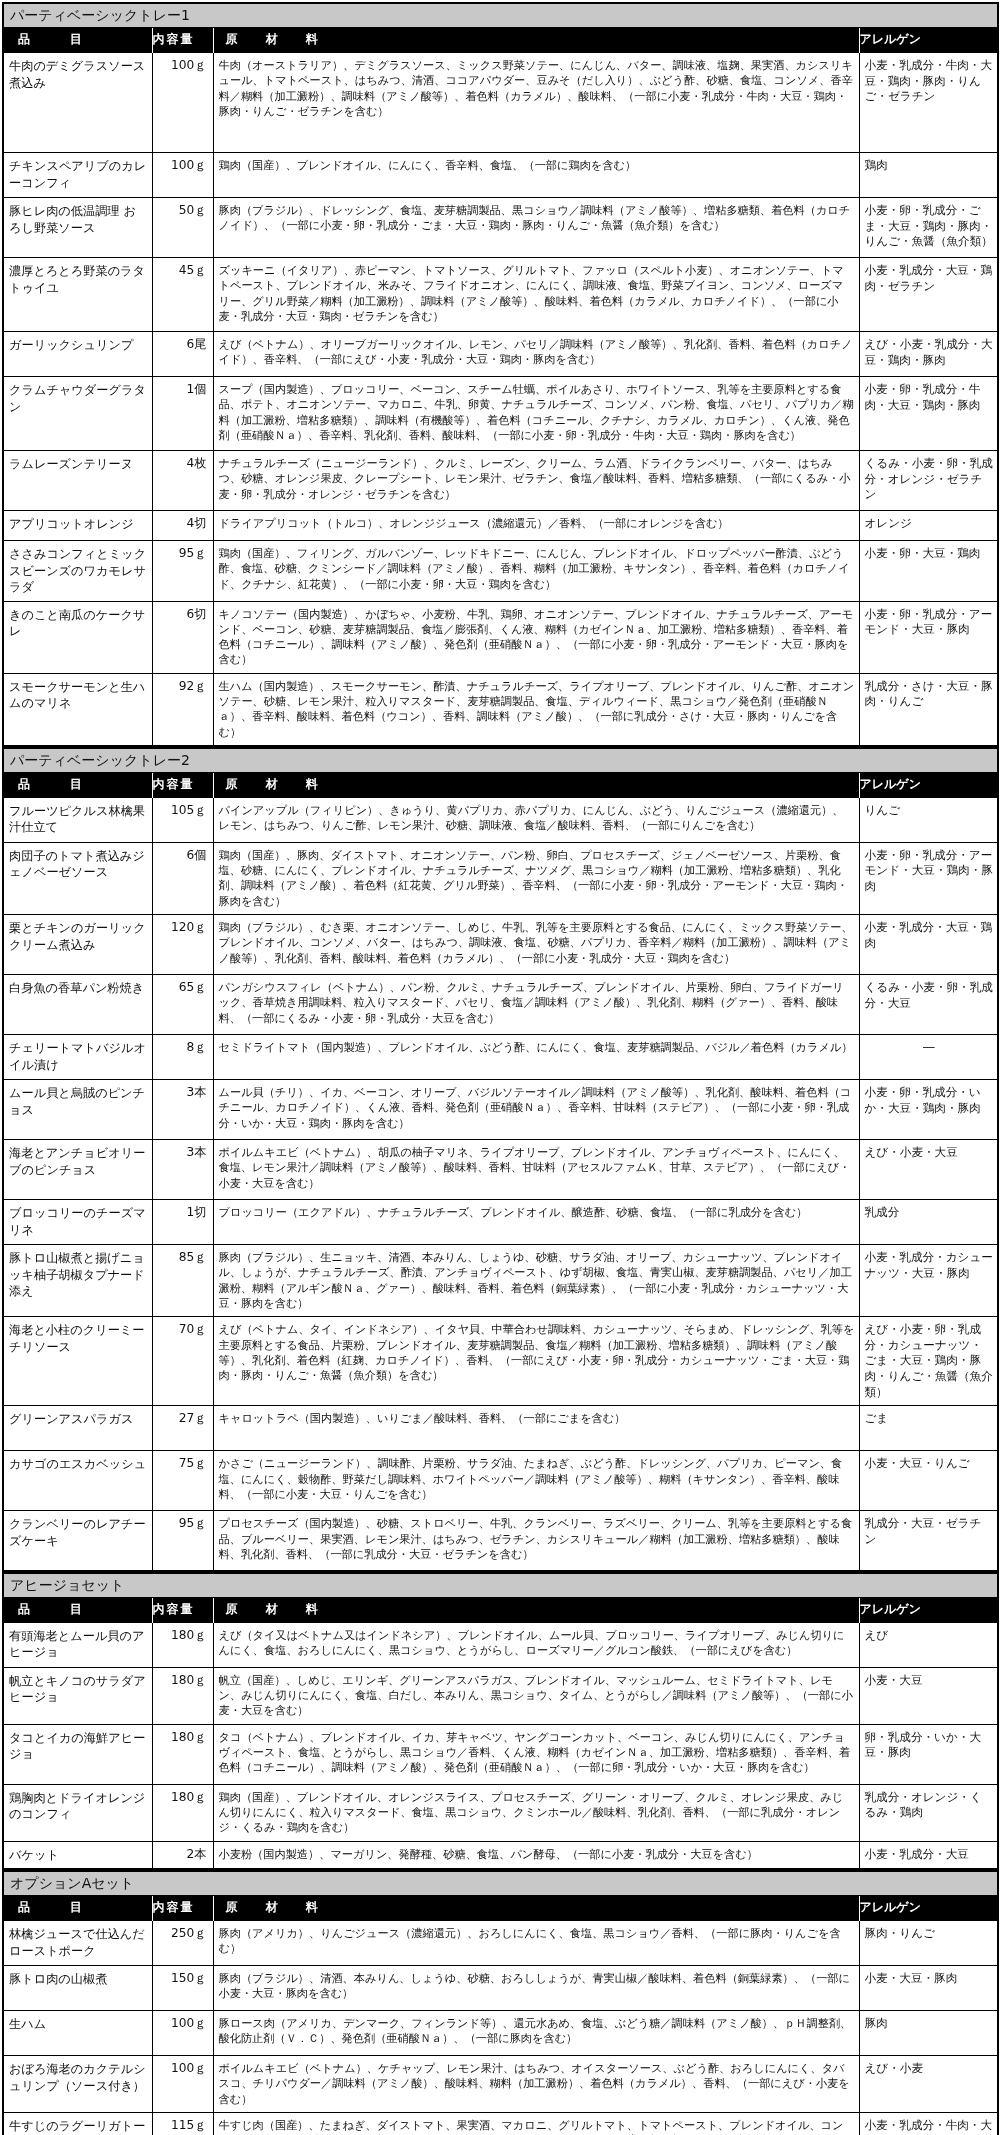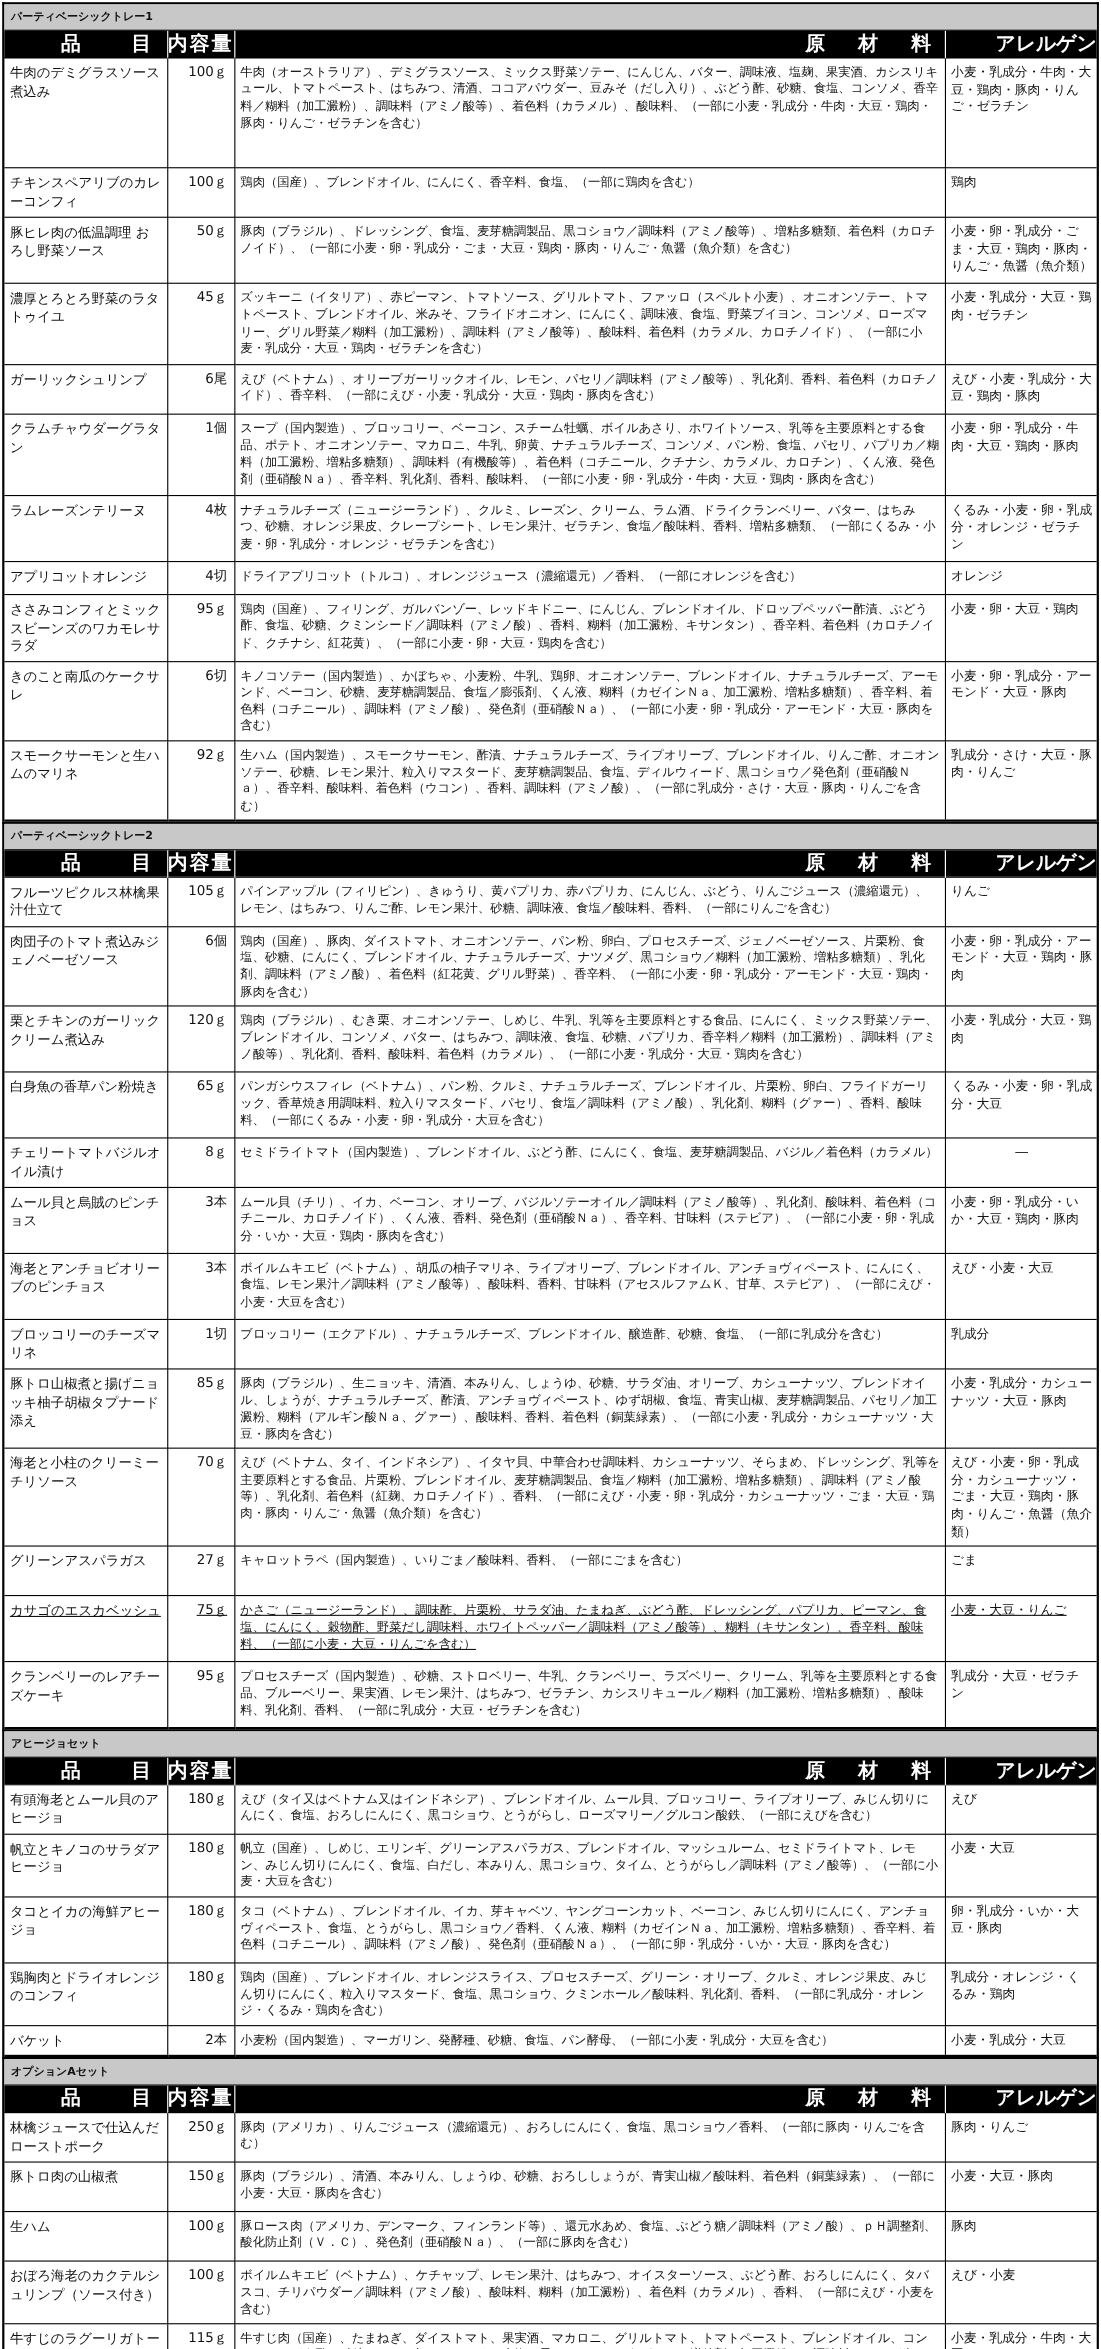--- a/index.html
+++ b/index.html
@@ -11,36 +11,35 @@
     line-height: 15.2px;
   }
   .sheet { width: 997px; padding: 2px 2px 0 2px; }
   .section { border: 2px solid #000; border-bottom: none; }
   .section + .section { margin-top: 0; }
   .section-title {
     background: #c8c8c8;
     height: 23px;
     line-height: 23px;
     padding-left: 6px;
-    font-size: 10px;
+    font-size: 14px;
     border-bottom: 1px solid #000;
-    font-weight: bold;
   }
   table { width: 100%; border-collapse: collapse; table-layout: fixed; }
   col.c-name { width: 148px; }
   col.c-qty { width: 61px; }
   col.c-ing { width: auto; }
   col.c-all { width: 138px; }
   th {
     background: #000;
     color: #fff;
     height: 24px;
     font-weight: bold;
-    font-size: 18px;
-    text-align: right;
+    font-size: 12px;
+    text-align: left;
     border-left: 1px solid #fff;
     padding: 0;
     letter-spacing: 2px;
   }
   th:first-child { border-left: none; letter-spacing: 14px; text-indent: 14px; }
   th.ing-h { letter-spacing: 12px; text-indent: 12px; }
   th.all-h { letter-spacing: 0; }
   td {
     border: 1px solid #000;
     vertical-align: top;
@@ -224,21 +223,21 @@
             <td class="qty">70ｇ</td>
             <td class="ing">えび（ベトナム、タイ、インドネシア）、イタヤ貝、中華合わせ調味料、カシューナッツ、そらまめ、ドレッシング、乳等を主要原料とする食品、片栗粉、ブレンドオイル、麦芽糖調製品、食塩／糊料（加工澱粉、増粘多糖類）、調味料（アミノ酸等）、乳化剤、着色料（紅麹、カロチノイド）、香料、（一部にえび・小麦・卵・乳成分・カシューナッツ・ごま・大豆・鶏肉・豚肉・りんご・魚醤（魚介類）を含む）</td>
             <td class="all">えび・小麦・卵・乳成分・カシューナッツ・ごま・大豆・鶏肉・豚肉・りんご・魚醤（魚介類）</td>
           </tr>
           <tr style="height: 45px;">
             <td>グリーンアスパラガス</td>
             <td class="qty">27ｇ</td>
             <td class="ing">キャロットラペ（国内製造）、いりごま／酸味料、香料、（一部にごまを含む）</td>
             <td class="all">ごま</td>
           </tr>
-          <tr style="height: 60px; text-decoration: underline;">
+          <tr style="height: 60px;">
             <td>カサゴのエスカベッシュ</td>
             <td class="qty">75ｇ</td>
             <td class="ing">かさご（ニュージーランド）、調味酢、片栗粉、サラダ油、たまねぎ、ぶどう酢、ドレッシング、パプリカ、ピーマン、食塩、にんにく、穀物酢、野菜だし調味料、ホワイトペッパー／調味料（アミノ酸等）、糊料（キサンタン）、香辛料、酸味料、（一部に小麦・大豆・りんごを含む）</td>
             <td class="all">小麦・大豆・りんご</td>
           </tr>
           <tr class="last" style="height: 60px;">
             <td>クランベリーのレアチーズケーキ</td>
             <td class="qty">95ｇ</td>
             <td class="ing">プロセスチーズ（国内製造）、砂糖、ストロベリー、牛乳、クランベリー、ラズベリー、クリーム、乳等を主要原料とする食品、ブルーベリー、果実酒、レモン果汁、はちみつ、ゼラチン、カシスリキュール／糊料（加工澱粉、増粘多糖類）、酸味料、乳化剤、香料、（一部に乳成分・大豆・ゼラチンを含む）</td>
             <td class="all">乳成分・大豆・ゼラチン</td>

